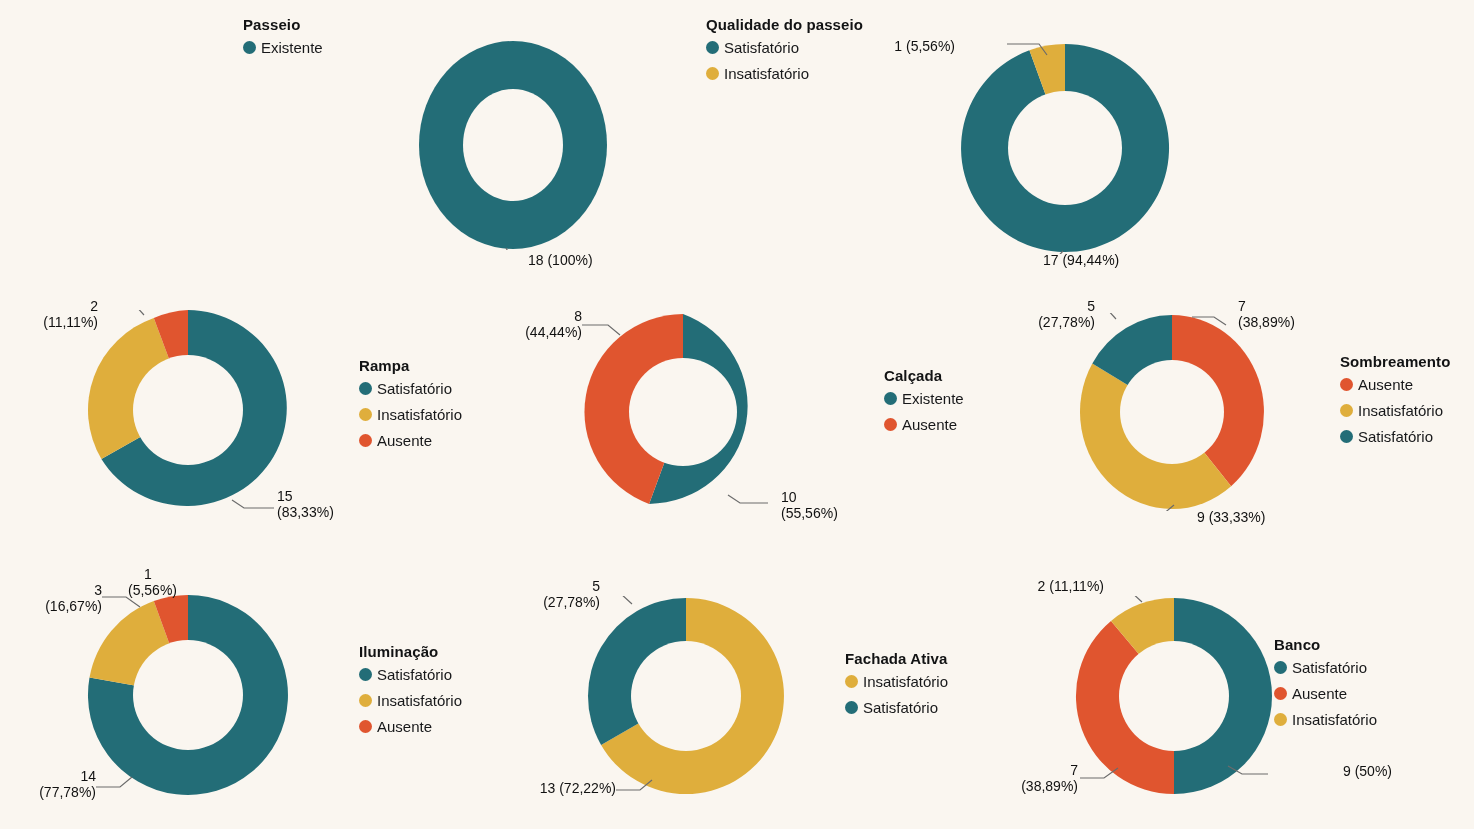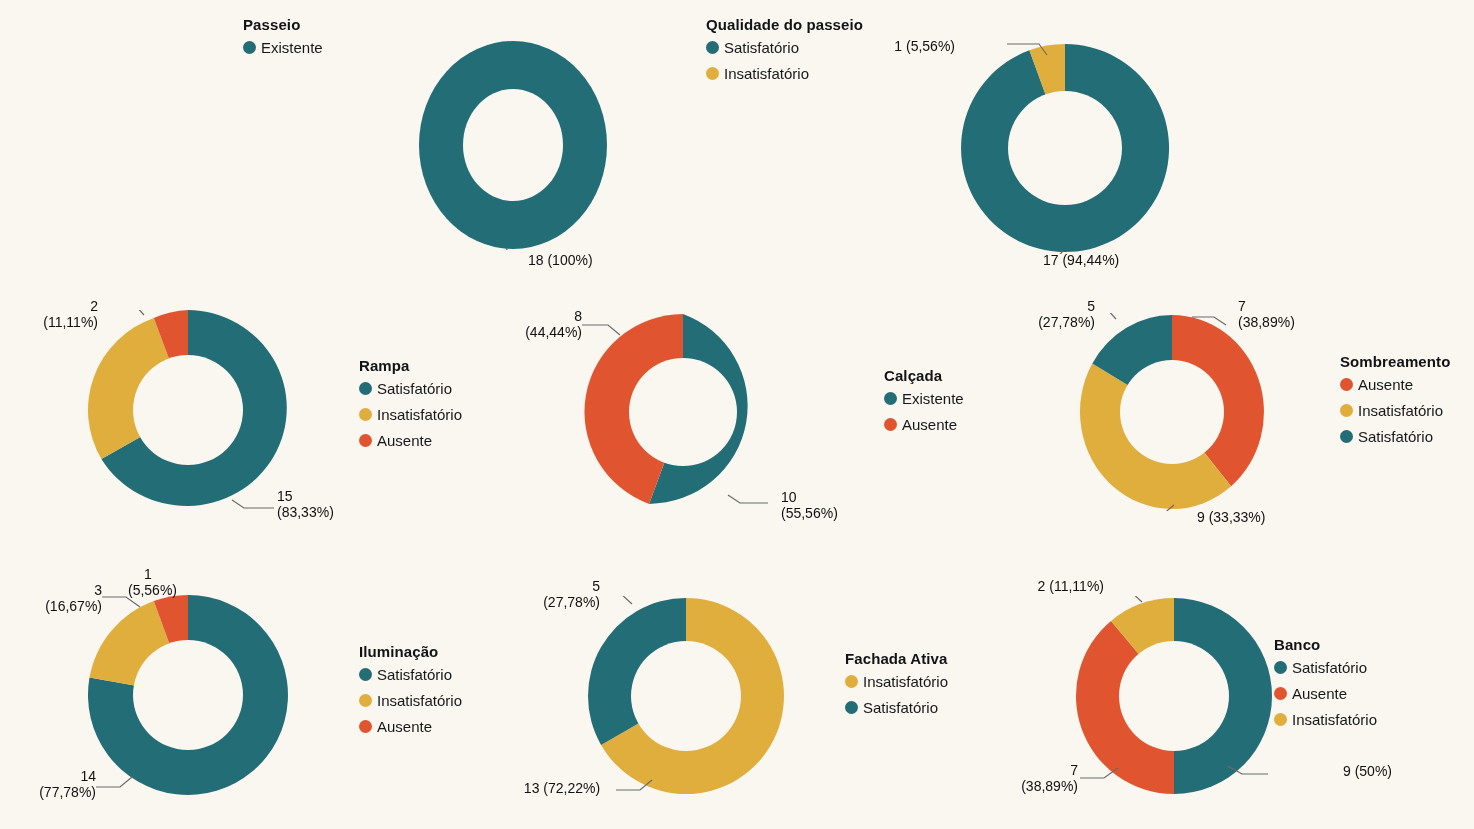--- a/index.html
+++ b/index.html
@@ -237,21 +237,21 @@
 
         <path d="M -84.9 49 A 98 98 0 0 1 0 -98 L 0 0 Z" fill="#236d77"></path>
         <circle cx="0" cy="0" r="55" fill="#faf6f0"></circle>
       </g>
       <path d="M 52 8 L 40 -3 L 16 -3" fill="none" stroke="#6b6b6b" stroke-width="1.2"></path>
       <path d="M 72 184 L 60 194 L 36 194" fill="none" stroke="#6b6b6b" stroke-width="1.2"></path>
     </svg>
   </div>
   <div class="dlabel r" style="left:528px;top:578px;width:72px;">5
 (27,78%)</div>
-  <div class="dlabel r" style="left:508px;top:780px;width:108px;text-align:center;">13 (72,22%)</div>
+  <div class="dlabel r" style="left:508px;top:780px;width:108px;">13 (72,22%)</div>
   <div class="legend" style="left:845px;top:650px;">
     <div class="legend-title">Fachada Ativa</div>
     <div class="legend-item">
       <span class="swatch" style="background:#dfae3c"></span>
       <span class="legend-label">Insatisfatório</span>
     </div>
     <div class="legend-item">
       <span class="swatch" style="background:#236d77"></span>
       <span class="legend-label">Satisfatório</span>
     </div>

